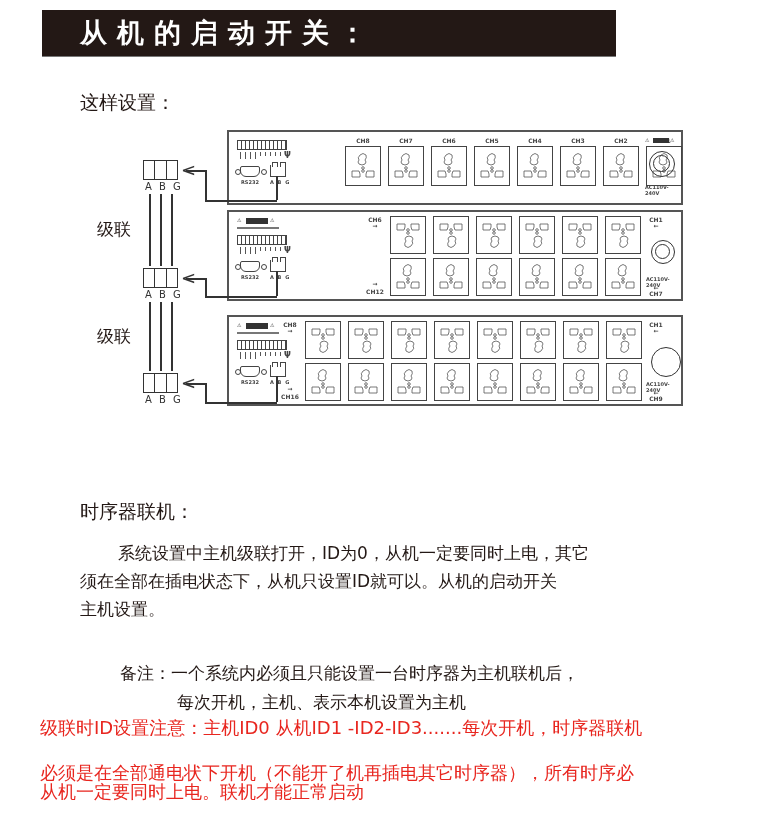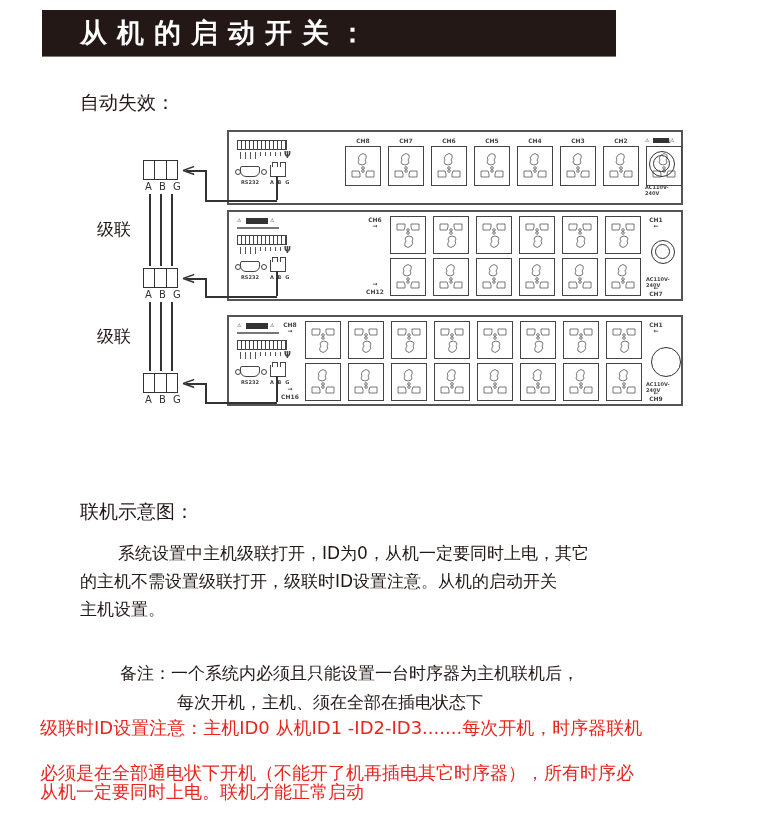--- a/index.html
+++ b/index.html
@@ -32,21 +32,21 @@
   .cascade-label { position:absolute; font-size:17px; color:#231815; }
   .arrow-head { position:absolute; font-size:18px; line-height:18px; color:#333; }
 </style>
 </head>
 <body>
 
 <div class="abs title-bar">
   <span>从机的启动开关：</span>
 </div>
 
-<div class="abs h2" style="left:80px; top:90px;">自动失效：</div>
+<div class="abs h2" style="left:80px; top:90px;">这样设置：</div>
 
 <div id="diagram" class="abs" style="left:0; top:0; width:769px; height:420px;">
     <div class="unit abs" style="left:227px;top:130px;width:456px;height:75px;">
       <div style="position:absolute;left:8px;top:8px;width:50px;height:10px;border:1px solid #444;box-sizing:border-box;background:repeating-linear-gradient(90deg,#fff 0 3px,#444 3px 4px);"></div>
       <div style="position:absolute;left:11px;top:20px;width:1px;height:7px;background:#555;"></div>
       <div style="position:absolute;left:16px;top:20px;width:1px;height:7px;background:#555;"></div>
       <div style="position:absolute;left:21px;top:20px;width:1px;height:7px;background:#555;"></div>
       <div style="position:absolute;left:26px;top:20px;width:1px;height:7px;background:#555;"></div>
       <div style="position:absolute;left:31px;top:20px;width:1px;height:4px;background:#555;"></div>
       <div style="position:absolute;left:36px;top:20px;width:1px;height:4px;background:#555;"></div>
@@ -582,23 +582,23 @@
       <div></div>
     </div>
     <div class="abg-label" style="left:145px;top:394px;">A B G</div>
     <div class="vline" style="left:276px;top:376px;height:26px;"></div>
     <div class="hline" style="left:205px;top:402px;width:72px;"></div>
     <div class="vline" style="left:205px;top:383px;height:19px;"></div>
     <div class="hline" style="left:186px;top:383px;width:20px;"></div>
     <div class="arrow-head" style="left:181px;top:374px;">&lt;</div>
   </div>
 
-<div class="abs h2" style="left:80px; top:499px;">联机示意图：</div>
+<div class="abs h2" style="left:80px; top:499px;">时序器联机：</div>
 <div class="abs para" style="left:118px; top:539px;">系统设置中主机级联打开，ID为0，从机一定要同时上电，其它</div>
-<div class="abs para" style="left:80px; top:567px;">的主机不需设置级联打开，级联时ID设置注意。从机的启动开关</div>
+<div class="abs para" style="left:80px; top:567px;">须在全部在插电状态下，从机只设置ID就可以。从机的启动开关</div>
 <div class="abs para" style="left:80px; top:595px;">主机设置。</div>
 
 <div class="abs para" style="left:120px; top:659px;">备注：一个系统内必须且只能设置一台时序器为主机联机后，</div>
-<div class="abs para" style="left:177px; top:688px;">每次开机，主机、须在全部在插电状态下</div>
+<div class="abs para" style="left:177px; top:688px;">每次开机，主机、表示本机设置为主机</div>
 
 <div class="abs red" style="left:40px; top:712px; white-space:nowrap;">级联时ID设置注意：主机ID0   从机ID1 -ID2-ID3.......每次开机，时序器联机</div>
 <div class="abs red" style="left:40px; top:757px; white-space:nowrap;">必须是在全部通电状下开机（不能开了机再插电其它时序器），所有时序必</div>
 <div class="abs red" style="left:40px; top:776px; white-space:nowrap;">从机一定要同时上电。联机才能正常启动</div>
 
 </body></html>

